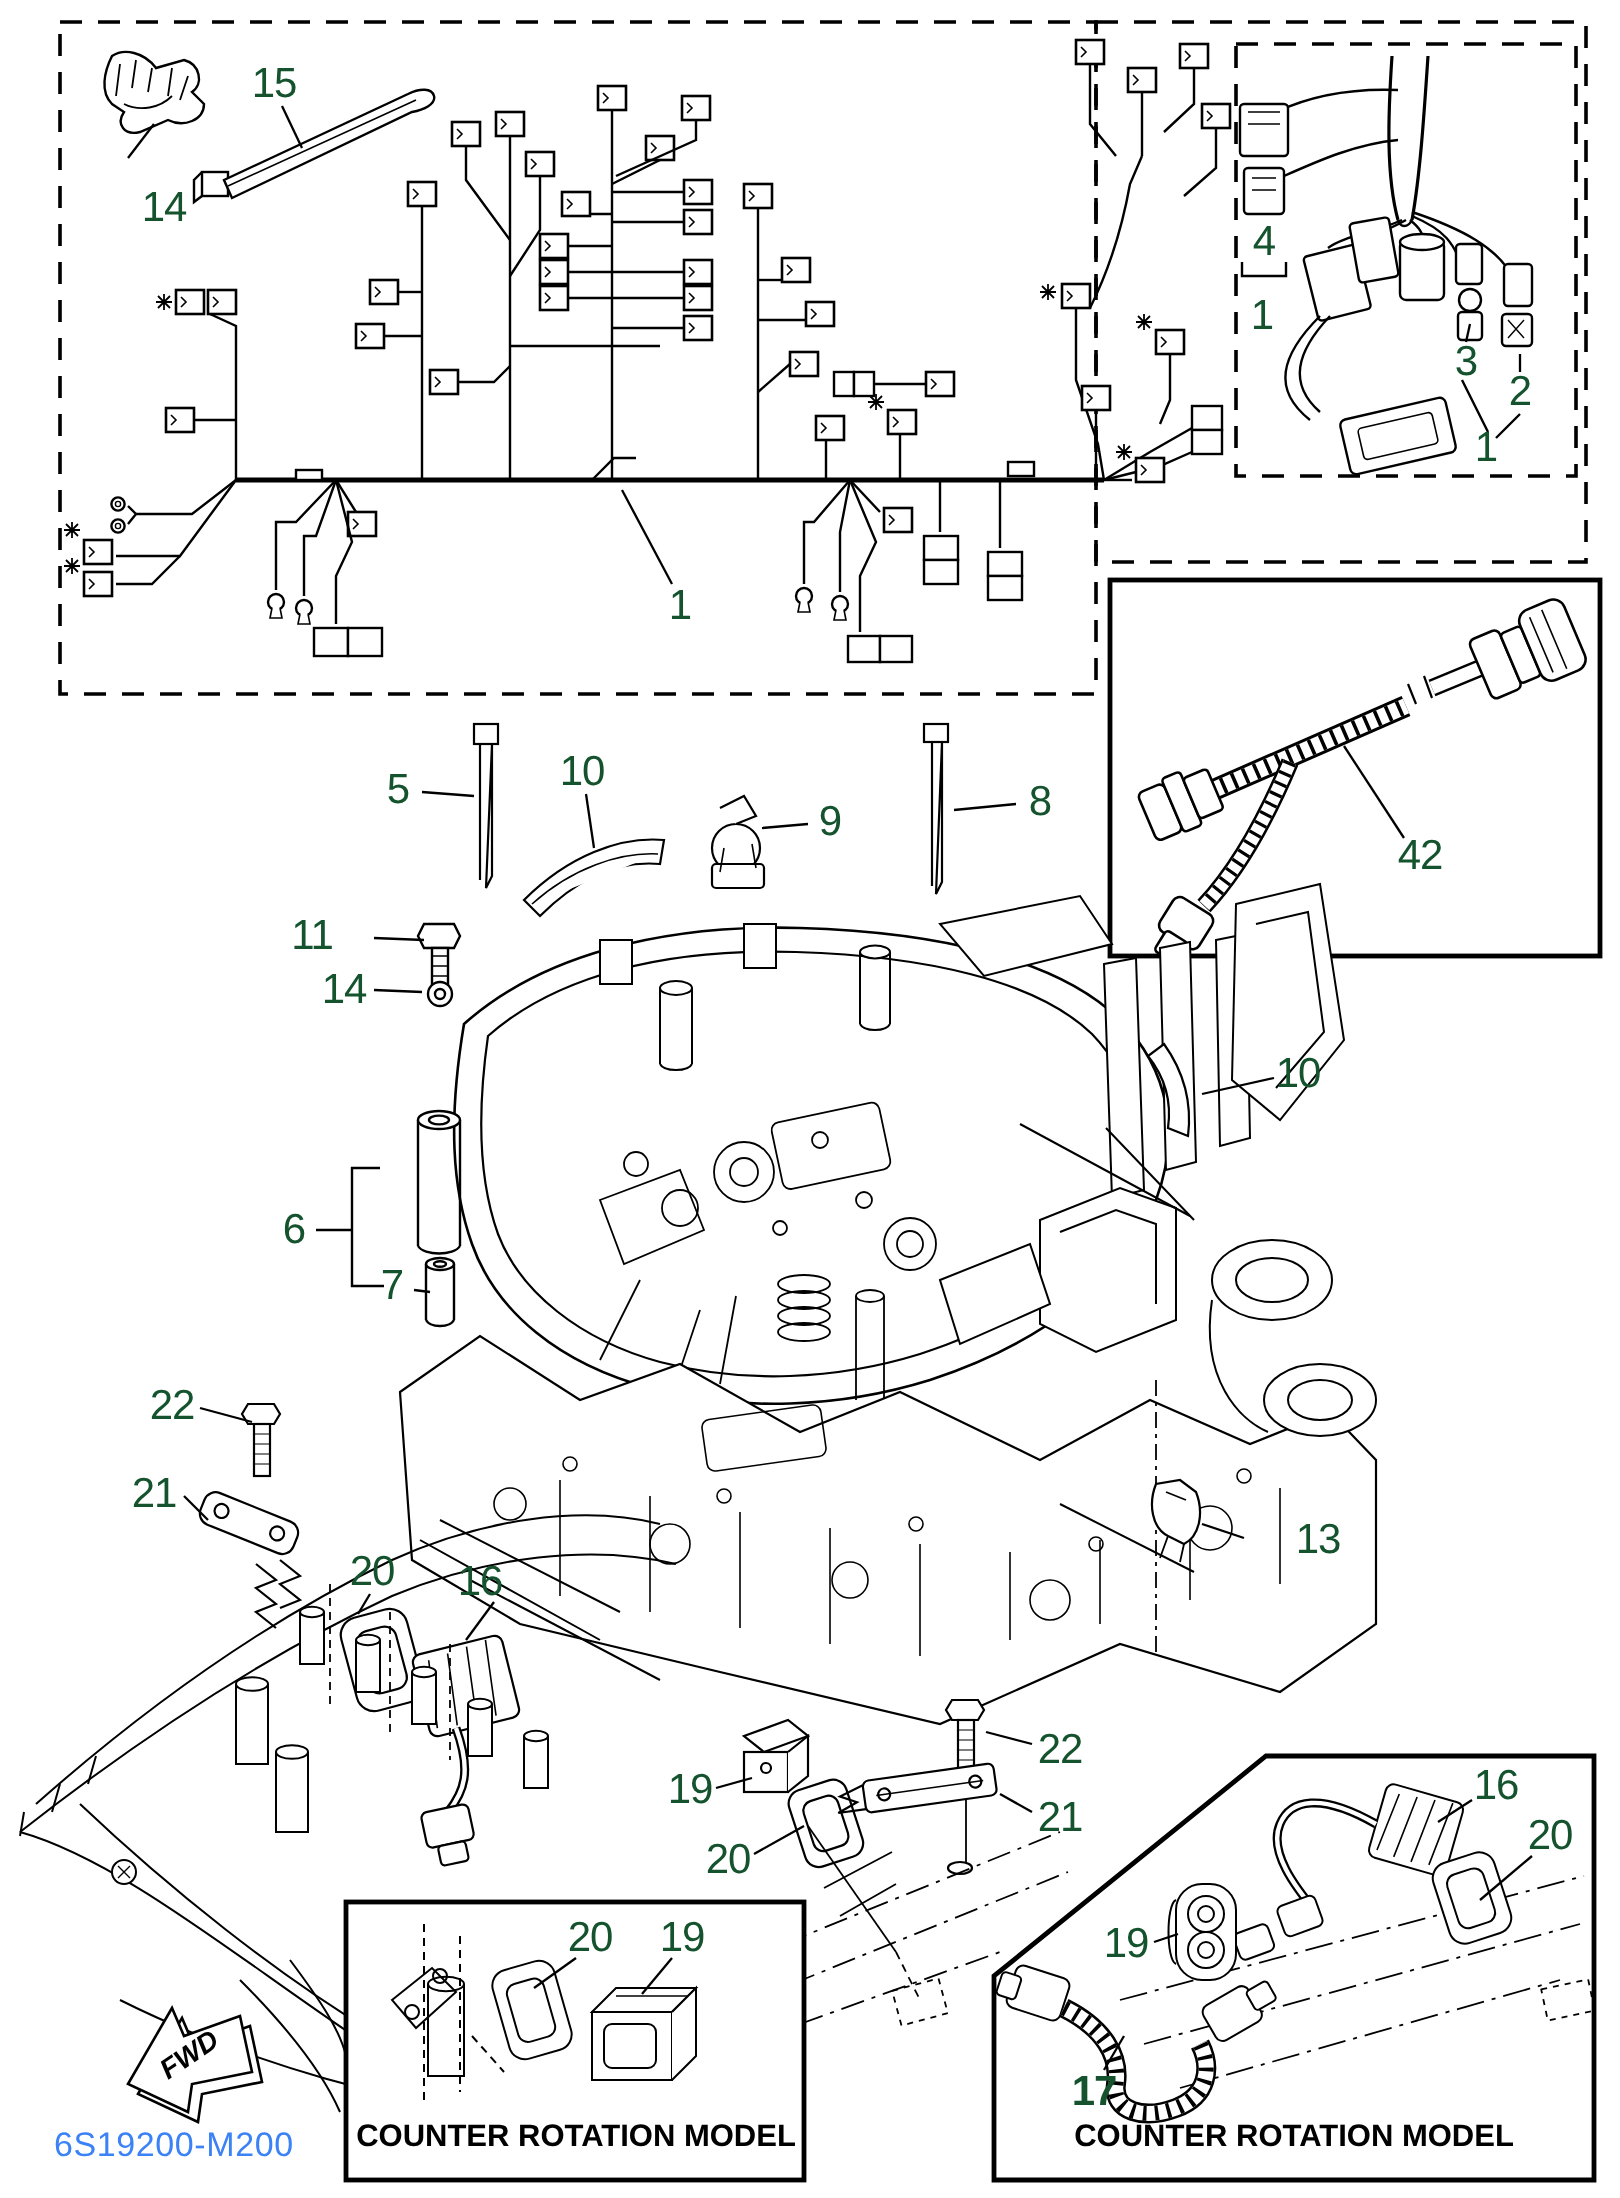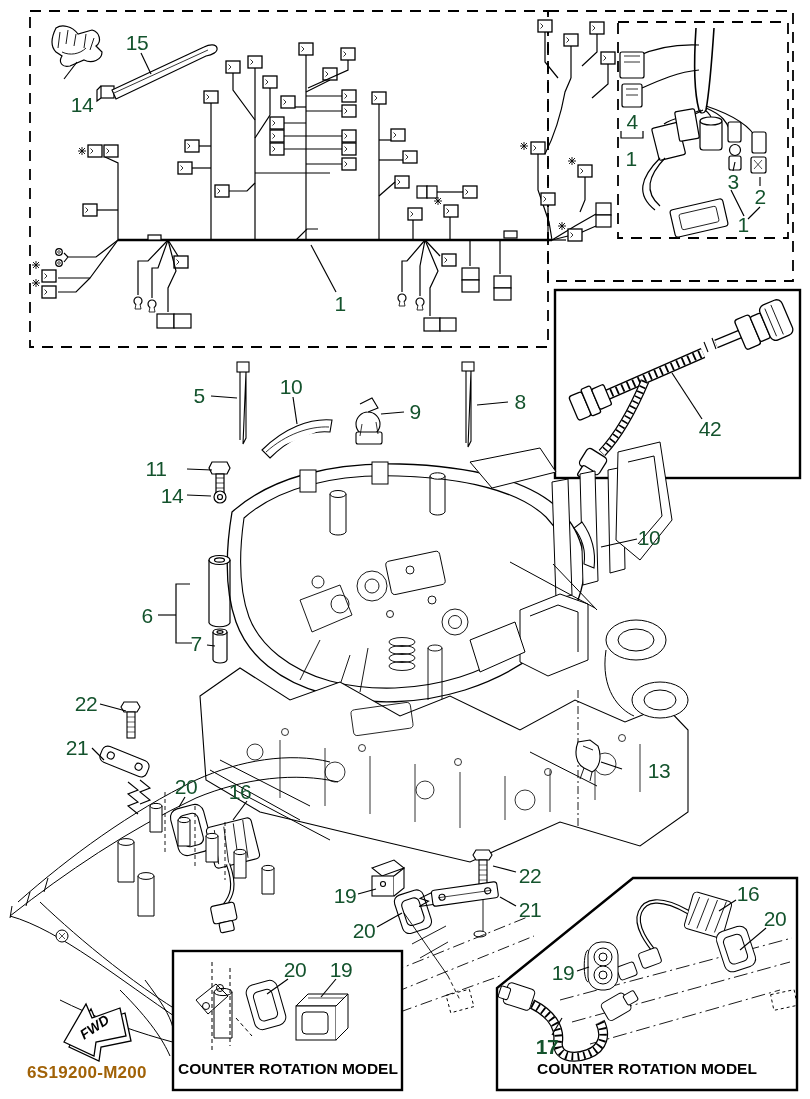--- a/index.html
+++ b/index.html
@@ -6,22 +6,22 @@
   .stage{position:relative;width:810px;height:1099px;background:#fff;overflow:hidden;
          font-family:"Liberation Sans",sans-serif;}
   .stage svg{position:absolute;left:0;top:0;}
   .callout{position:absolute;transform:translate(-50%,-50%);
            font:400 21px/1 "Liberation Sans",sans-serif;color:#14532d;
            letter-spacing:-.5px;white-space:nowrap;z-index:5;}
   .caption{position:absolute;color:#000;font-weight:700;z-index:4;white-space:nowrap;}
   #cap-china{left:557px;top:451px;width:234px;text-align:right;font-size:17px;}
   #cap-crm-left{left:175px;top:1060px;width:226px;text-align:center;font-size:15.5px;}
   #cap-crm-right{left:499px;top:1060px;width:296px;text-align:center;font-size:15.5px;}
-  #code{position:absolute;left:27px;top:1063px;font-size:17px;font-weight:700;
-        letter-spacing:.3px;color:#a16207;z-index:4;}
+  #code{position:absolute;left:27px;top:1063px;font-size:17px;font-weight:400;
+        letter-spacing:.3px;color:#3b82f6;z-index:4;}
 </style>
 </head>
 <body>
 
 <div class="stage">
 
 <svg width="810" height="1099" viewBox="0 0 810 1099">
   <defs>
     <g id="cn">
           <rect width="14" height="12" fill="#fff" stroke="#000" stroke-width="1.3"></rect>

